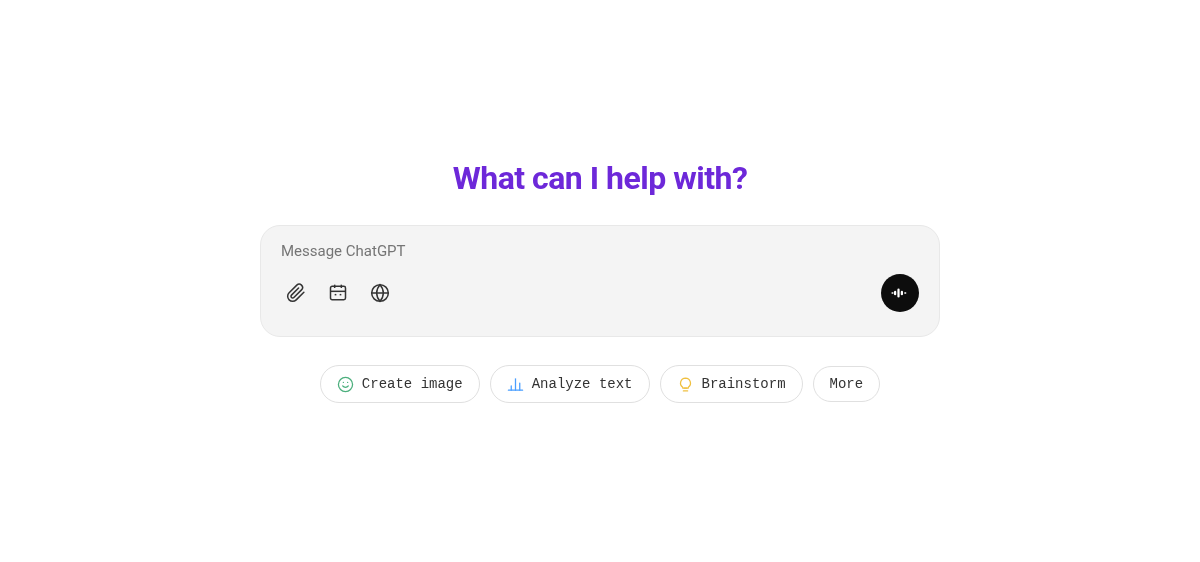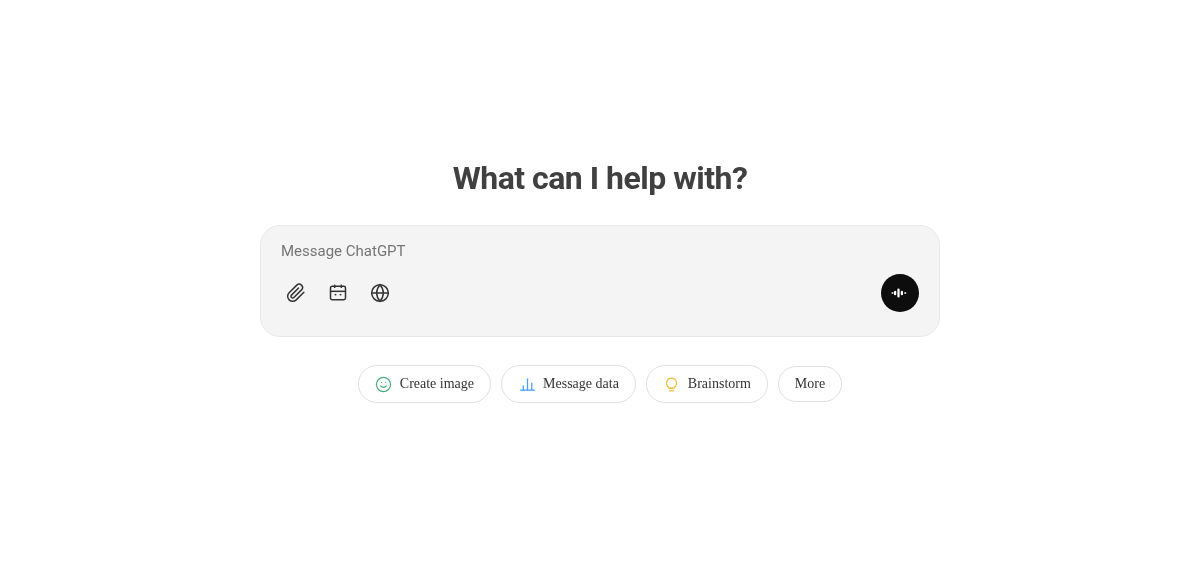--- a/index.html
+++ b/index.html
@@ -24,21 +24,21 @@
       display: flex;
       flex-direction: column;
       align-items: center;
       gap: 28px;
       width: 100%;
     }
 
     .heading {
       font-size: 32px;
       font-weight: 700;
-      color: #404040;
+      color: #6d28d9;
       letter-spacing: -0.5px;
     }
 
     .input-box {
       width: 680px;
       background: #f4f4f4;
       border-radius: 20px;
       padding: 16px 20px 24px 20px;
       display: flex;
       flex-direction: column;
@@ -120,21 +120,21 @@
       display: flex;
       align-items: center;
       gap: 7px;
       padding: 9px 16px;
       border: 1.5px solid #e0e0e0;
       border-radius: 999px;
       background: #ffffff;
       cursor: pointer;
       font-size: 14px;
       color: #333;
-      font-family: Liberation Serif, serif;
+      font-family: Liberation Mono, monospace;
       font-weight: 400;
       transition: background 0.15s;
     }
 
     .btn-icon {
       width: 18px;
       height: 18px;
       display: flex;
       align-items: center;
       justify-content: center;
@@ -213,21 +213,21 @@
 
     <button class="action-btn">
       <span class="btn-icon">
         <svg viewBox="0 0 24 24" fill="none" stroke="#4a9eff" stroke-width="1.8" stroke-linecap="round" stroke-linejoin="round">
           <line x1="18" y1="20" x2="18" y2="10"></line>
           <line x1="12" y1="20" x2="12" y2="4"></line>
           <line x1="6" y1="20" x2="6" y2="14"></line>
           <line x1="2" y1="20" x2="22" y2="20"></line>
         </svg>
       </span>
-      <span>Message data</span>
+      <span>Analyze text</span>
     </button>
 
 
     <button class="action-btn">
       <span class="btn-icon">
         <svg viewBox="0 0 24 24" fill="none" stroke="#f0c040" stroke-width="1.8" stroke-linecap="round" stroke-linejoin="round">
           <path d="M9 21h6"></path>
           <path d="M10 17h4"></path>
           <path d="M12 3a7 7 0 00-4 12.74V17h8v-1.26A7 7 0 0012 3z"></path>
         </svg>

